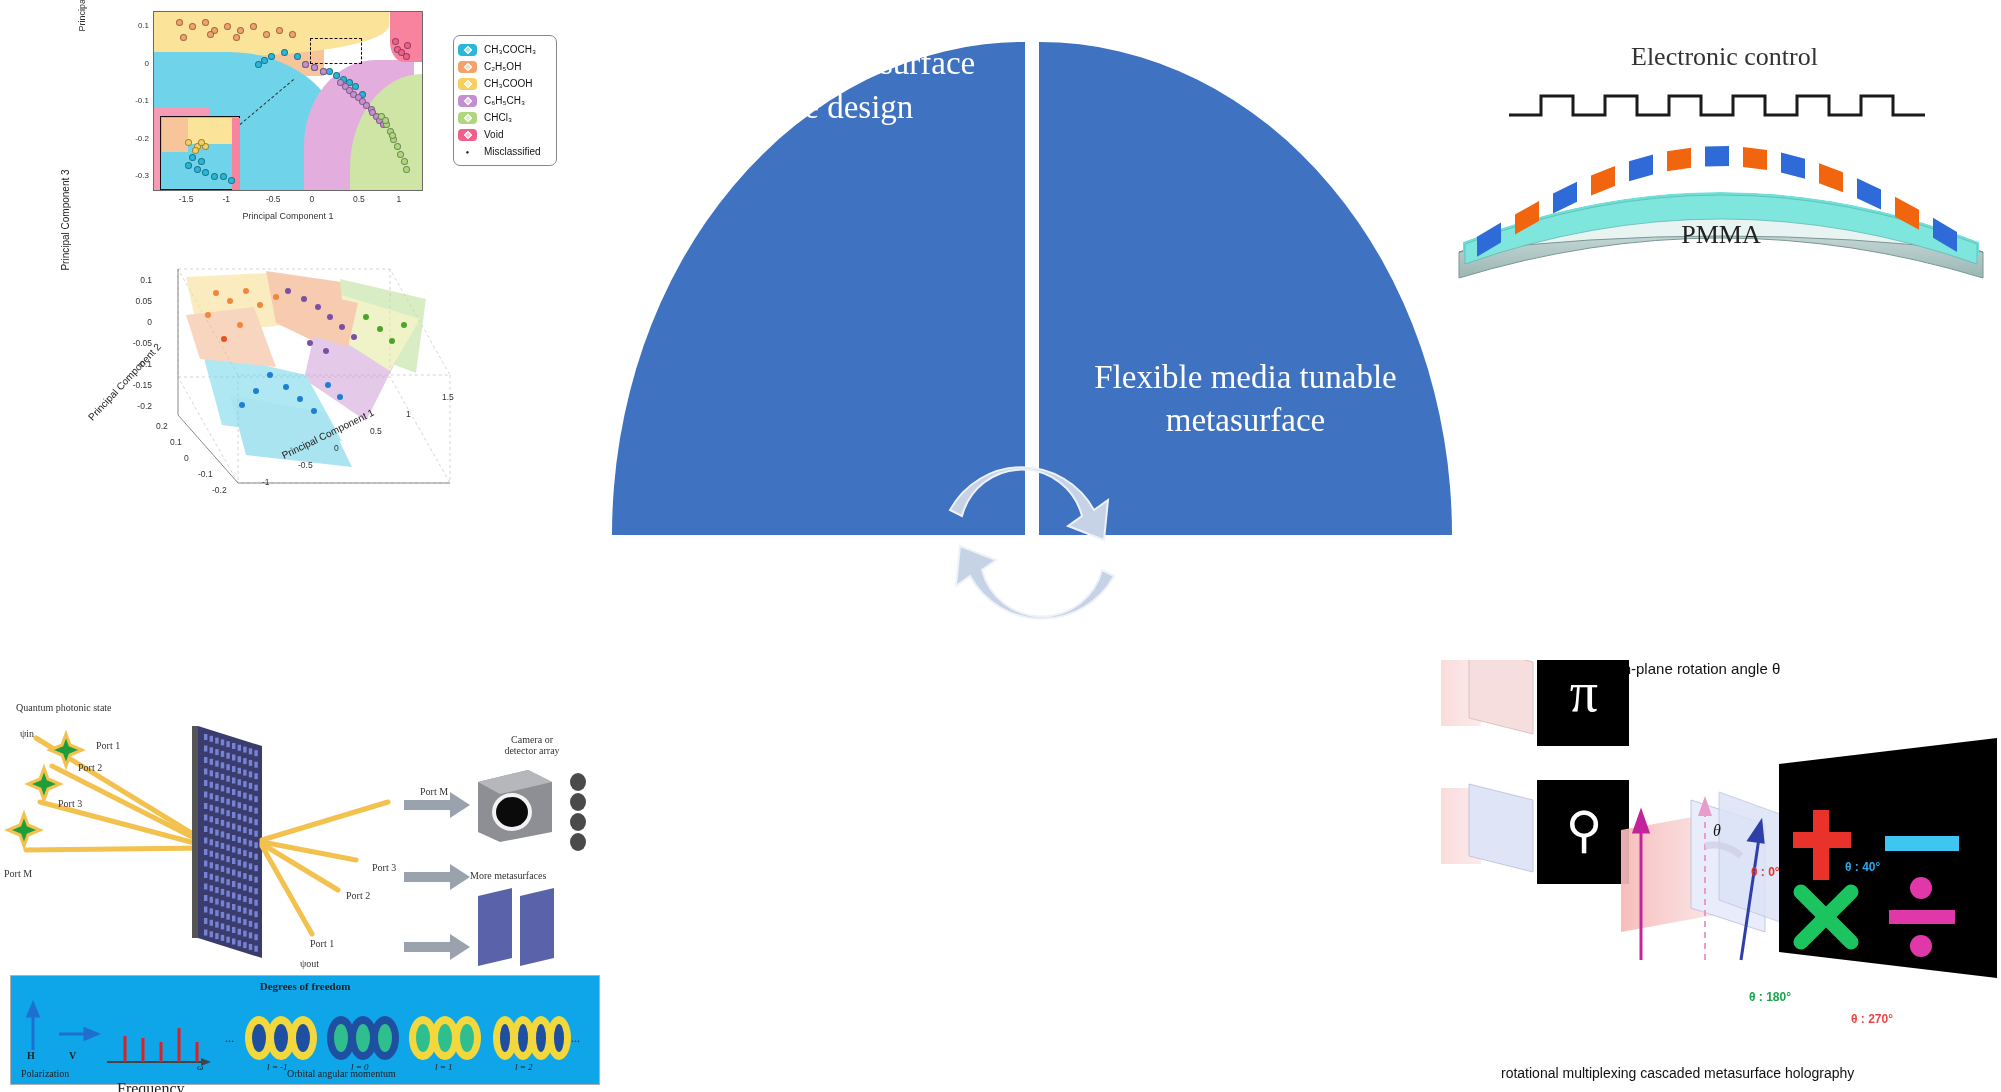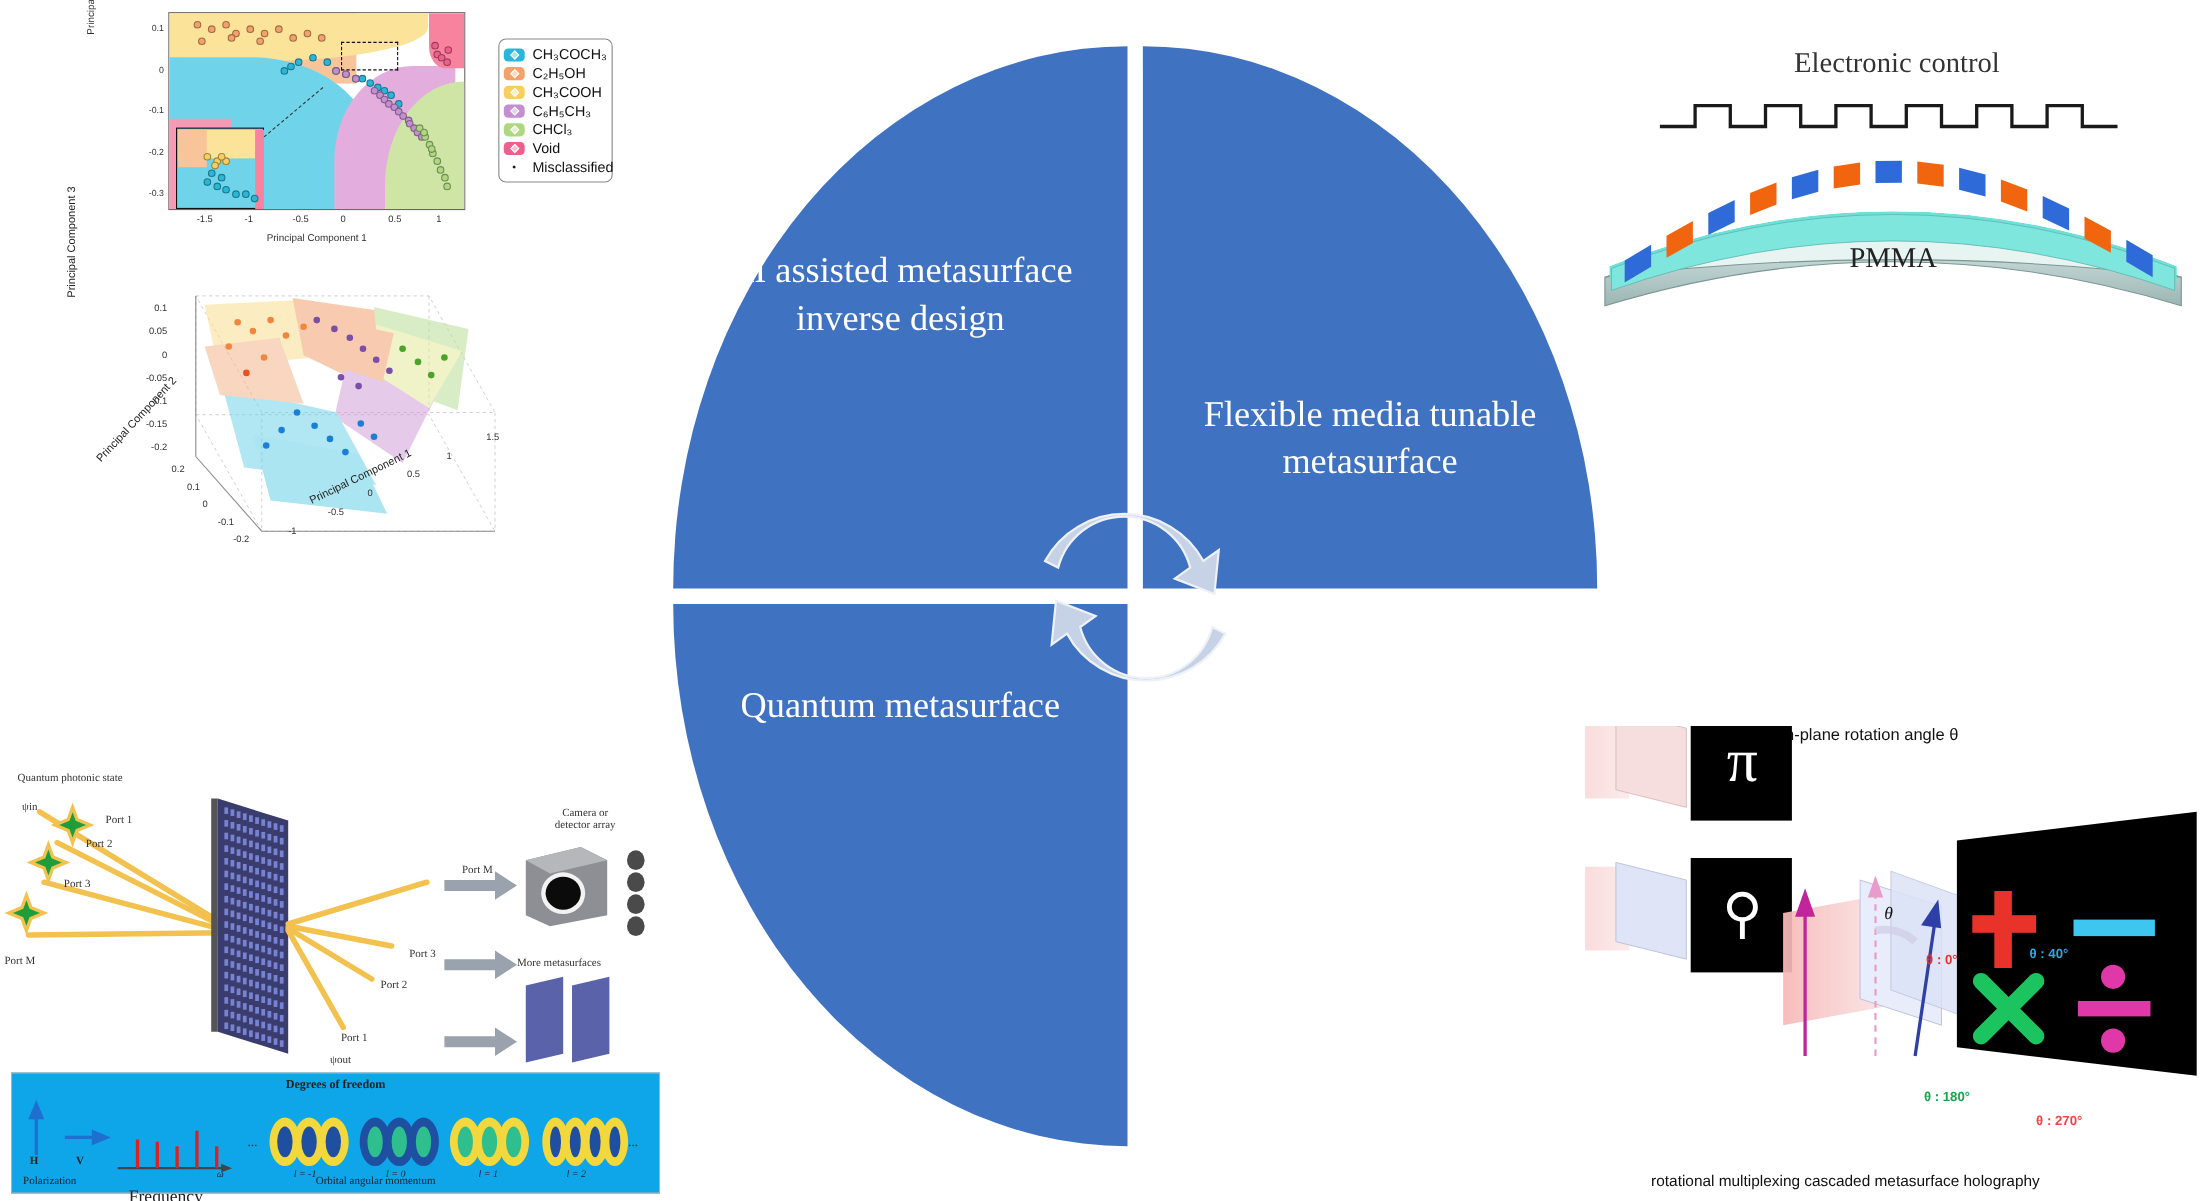--- a/index.html
+++ b/index.html
@@ -14,21 +14,21 @@
     position:absolute; left:612px; top:42px; width:840px; height:1000px;
   }
   .quad {
     position:absolute; width:50%; height:50%;
     background:#3f72c0; color:#ffffff;
     display:flex; align-items:center; justify-content:center;
     text-align:center; line-height:1.32; font-size:33px;
     font-family:"Liberation Serif", serif;
     padding:0 26px;
   }
-  .quad-tl { left:0;    top:0;    border-radius:100% 0 0 0; align-items:center;   padding-bottom:40px; }
+  .quad-tl { left:0;    top:0;    border-radius:100% 0 0 0; align-items:flex-start;   padding-bottom:40px; }
   .quad-tr { left:50%;  top:0;    border-radius:0 100% 0 0; align-items:flex-end;   padding-bottom:92px; }
   .quad-bl { left:0;    top:50%;  border-radius:0 0 0 100%; align-items:flex-start; padding-top:72px; }
   .quad-br { left:50%;  top:50%;  border-radius:0 0 100% 0; align-items:flex-start; padding-top:72px; }
   .quad-tl { width:calc(50% - 7px); height:calc(50% - 7px); }
   .quad-tr { left:calc(50% + 7px); width:calc(50% - 7px); height:calc(50% - 7px); }
   .quad-bl { top:calc(50% + 7px); width:calc(50% - 7px); height:calc(50% - 7px); }
   .quad-br { left:calc(50% + 7px); top:calc(50% + 7px); width:calc(50% - 7px); height:calc(50% - 7px); }
   #cycle-arrows { position:absolute; left:50%; top:50%; transform:translate(-50%,-50%);
                   width:220px; height:240px; }
 
@@ -46,21 +46,21 @@
                   transform-origin:left top; font-size:9px; text-align:center;
                   font-family:"Liberation Sans",sans-serif; color:#333; }
   #pca2d-xlabel { position:absolute; left:48px; top:206px; width:270px; text-align:center; font-size:9px;
                   font-family:"Liberation Sans",sans-serif; color:#333; }
   #pca-legend { position:absolute; left:348px; top:30px; width:104px;
                 border:1px solid #888; border-radius:7px; background:#fff; padding:5px 4px; }
   .leg-row { display:flex; align-items:center; height:17px; }
   .leg-sw { width:19px; height:12px; border-radius:4px; margin-right:7px; position:relative; flex:none; }
   .leg-sw::after { content:""; position:absolute; left:50%; top:50%; transform:translate(-50%,-50%) rotate(45deg);
                    width:4px; height:4px; background:#fff9; border:1px solid #fff; }
-  .leg-tx { font-size:13px; font-family:"Liberation Sans",sans-serif; color:#111; }
+  .leg-tx { font-size:10px; font-family:"Liberation Sans",sans-serif; color:#111; }
   .leg-dot { width:19px; margin-right:7px; text-align:center; font-size:11px; flex:none; }
 
   
   #pca3d { left:90px; top:255px; width:400px; height:230px; }
   #pca3d-ylabel { position:absolute; left:-30px; top:40px; width:150px; transform:rotate(-90deg);
                   transform-origin:left top; font-size:10px; text-align:center;
                   font-family:"Liberation Sans",sans-serif; color:#222; }
   .t3 { position:absolute; font-size:8.5px; font-family:"Liberation Sans",sans-serif; color:#333; }
   .ax3lab { position:absolute; font-size:10px; font-family:"Liberation Sans",sans-serif; color:#222; white-space:nowrap; }
 
@@ -325,24 +325,20 @@
 
 <div id="center-circle">
   <div class="quad quad-tl">
     <span>AI assisted
 metasurface
 inverse design</span>
   </div>
   <div class="quad quad-tr">
     <span>Flexible media
 tunable
-metasurface</span>
-  </div>
-  <div class="quad quad-bl">
-    <span>Quantum
 metasurface</span>
   </div>
 
   <svg id="cycle-arrows" viewBox="0 0 220 240">
     <g fill="#c6d2e6" stroke="#eef2f8" stroke-width="2">
       <path d="M28 96 A 82 82 0 0 1 172 96 L186 86 L182 126 L146 112 L160 102 A 62 62 0 0 0 40 102 Z" transform="translate(0,-8)"></path>
       <path d="M192 146 A 82 82 0 0 1 48 146 L34 156 L38 116 L74 130 L60 140 A 62 62 0 0 0 180 140 Z" transform="translate(0,8)"></path>
     </g>
   </svg>
 </div>

